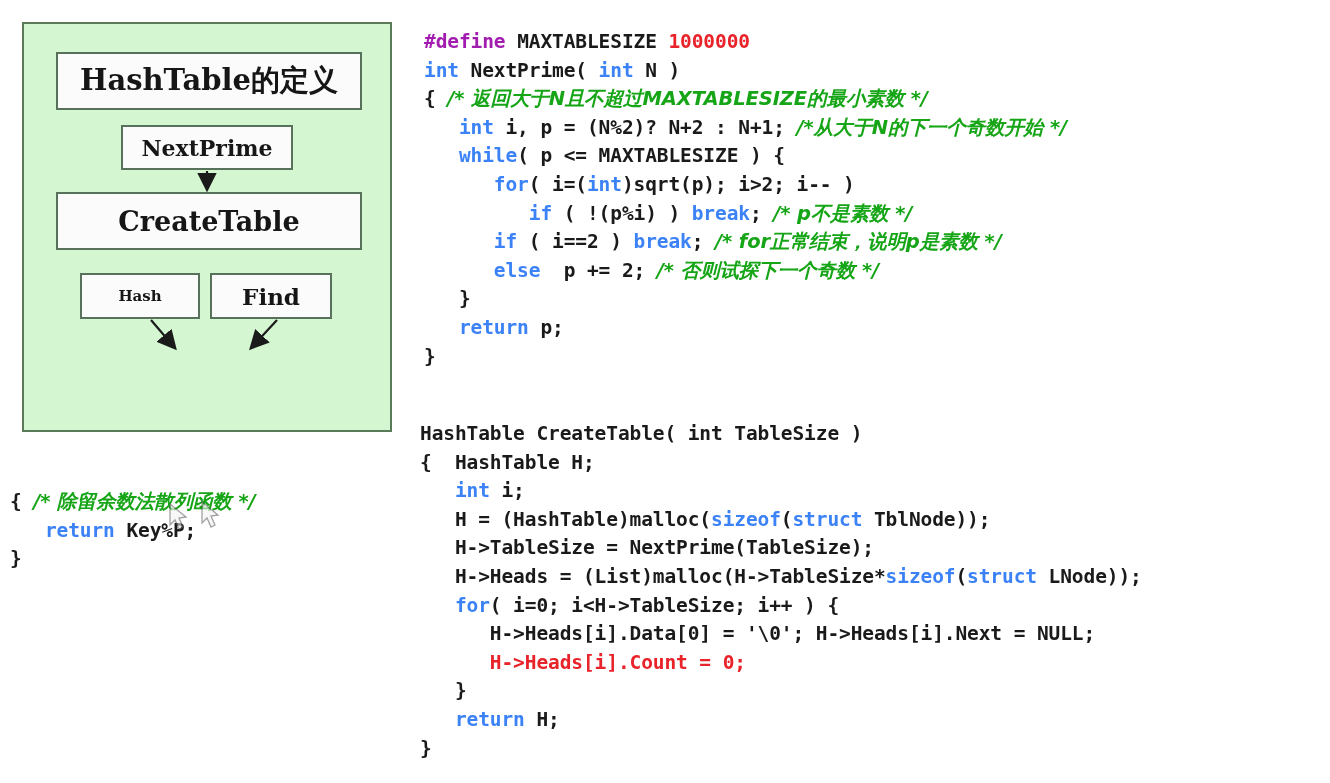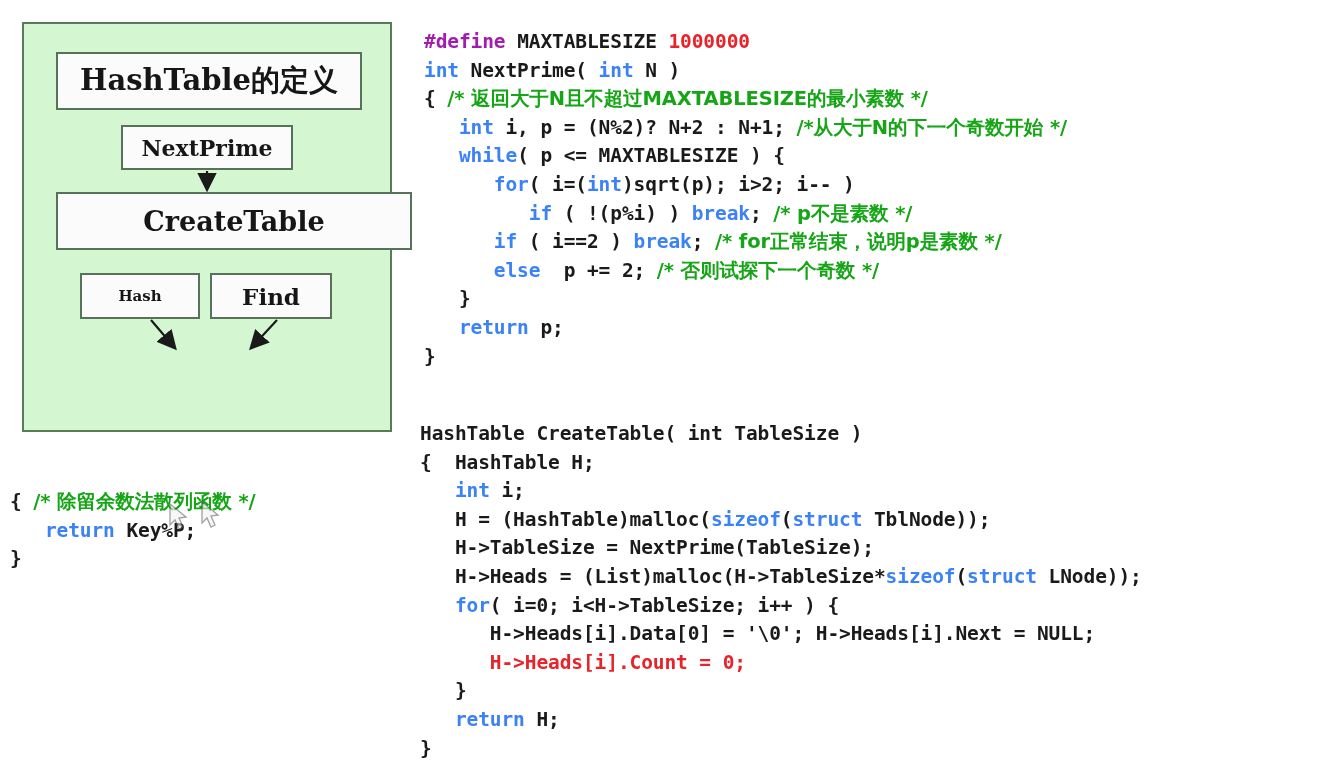--- a/index.html
+++ b/index.html
@@ -34,21 +34,21 @@
     display: flex;
     align-items: center;
     justify-content: center;
     font-family: "DejaVu Serif", "Liberation Serif", serif;
     font-weight: 700;
     color: #161616;
     white-space: nowrap;
   }
   #box-title      { left: 32px;  top: 28px;  width: 306px; height: 58px;  font-size: 29px; }
   #box-nextprime  { left: 97px;  top: 101px; width: 172px; height: 45px;  font-size: 22px; }
-  #box-createtable{ left: 32px;  top: 168px; width: 356px; height: 58px;  font-size: 27px; }
+  #box-createtable{ left: 32px;  top: 168px; width: 306px; height: 58px;  font-size: 27px; }
   #box-hash       { left: 56px;  top: 249px; width: 120px; height: 46px;  font-size: 15px; }
   #box-find       { left: 186px; top: 249px; width: 122px; height: 46px;  font-size: 23px; }
   #box-insert     { left: 32px;  top: 329px; width: 306px; height: 57px;  font-size: 27px; }
 
   #diagram-arrows {
     position: absolute;
     left: 0; top: 0;
     width: 370px; height: 410px;
     pointer-events: none;
   }
@@ -63,21 +63,21 @@
     color: #1a1a1a;
     white-space: pre;
     letter-spacing: -0.1px;
   }
   #code-nextprime  { left: 424px; top: 28px; }
   #code-createtable{ left: 420px; top: 420px; }
   #code-hash       { left: 10px;  top: 488px; }
 
   .kw  { color: #3b82f6; }
   .num { color: #e8232a; }
-  .cmt { color: #16a516; }
+  .cmt { color: #16a516; font-style: italic; }
   .red { color: #e8232a; }
   .pp  { color: #a21caf; }
 
   
   .cmt-cjk { color: #16a516; font-family: "DejaVu Sans", "Liberation Sans", sans-serif; font-weight: 700; }
 
   
   .cursor-artifact {
     position: absolute;
     opacity: 0.55;

